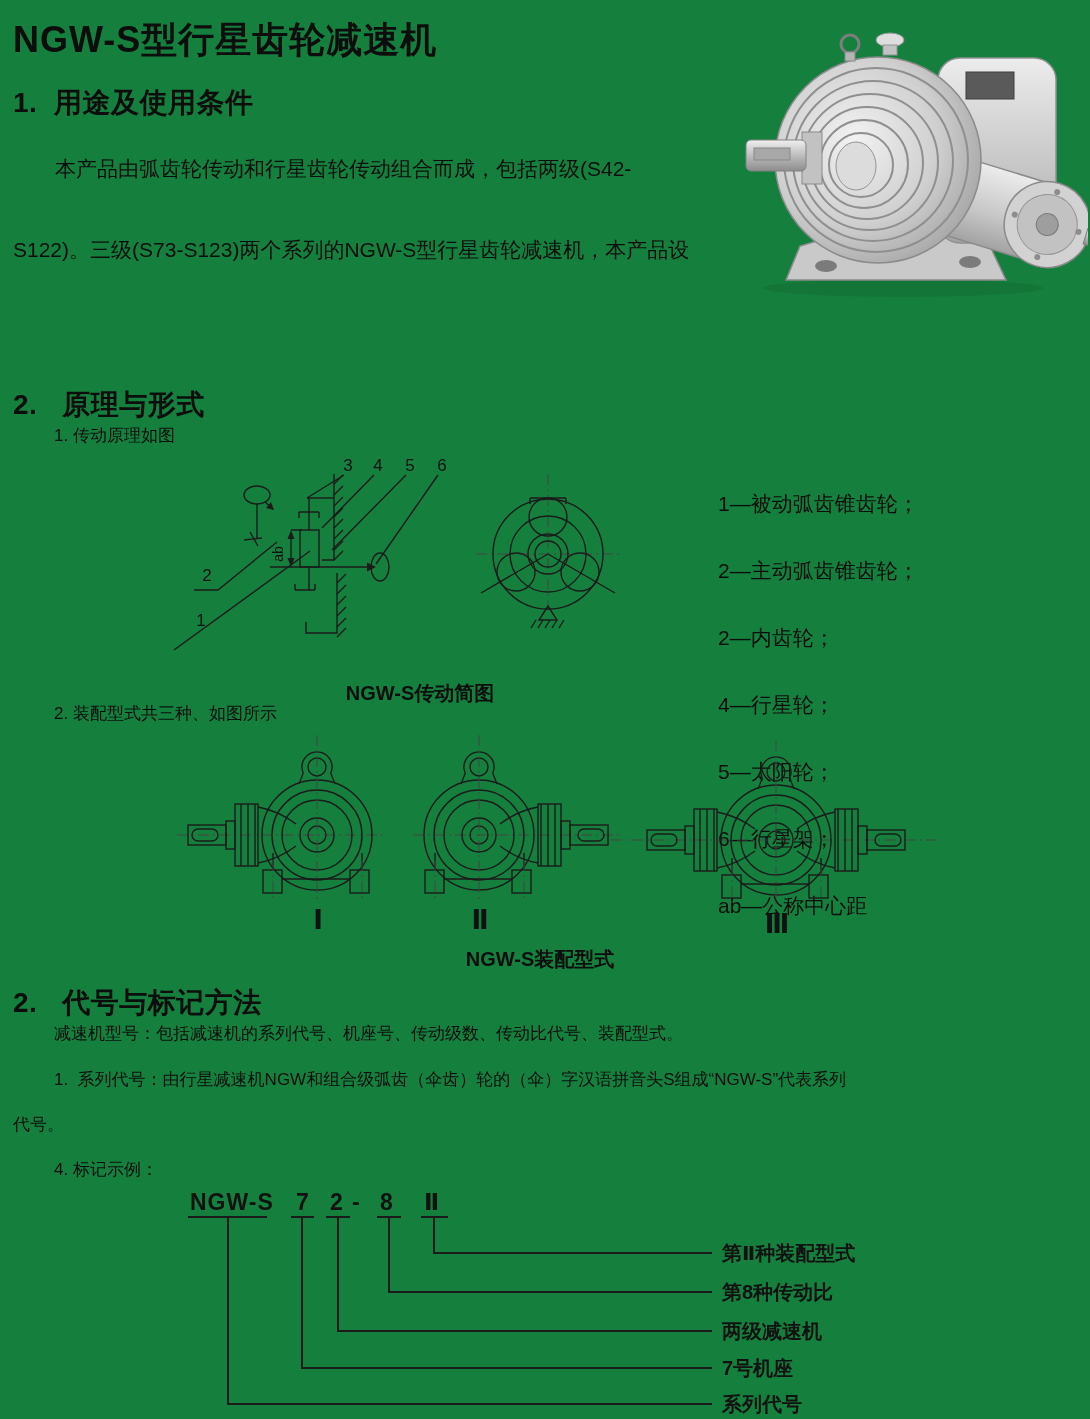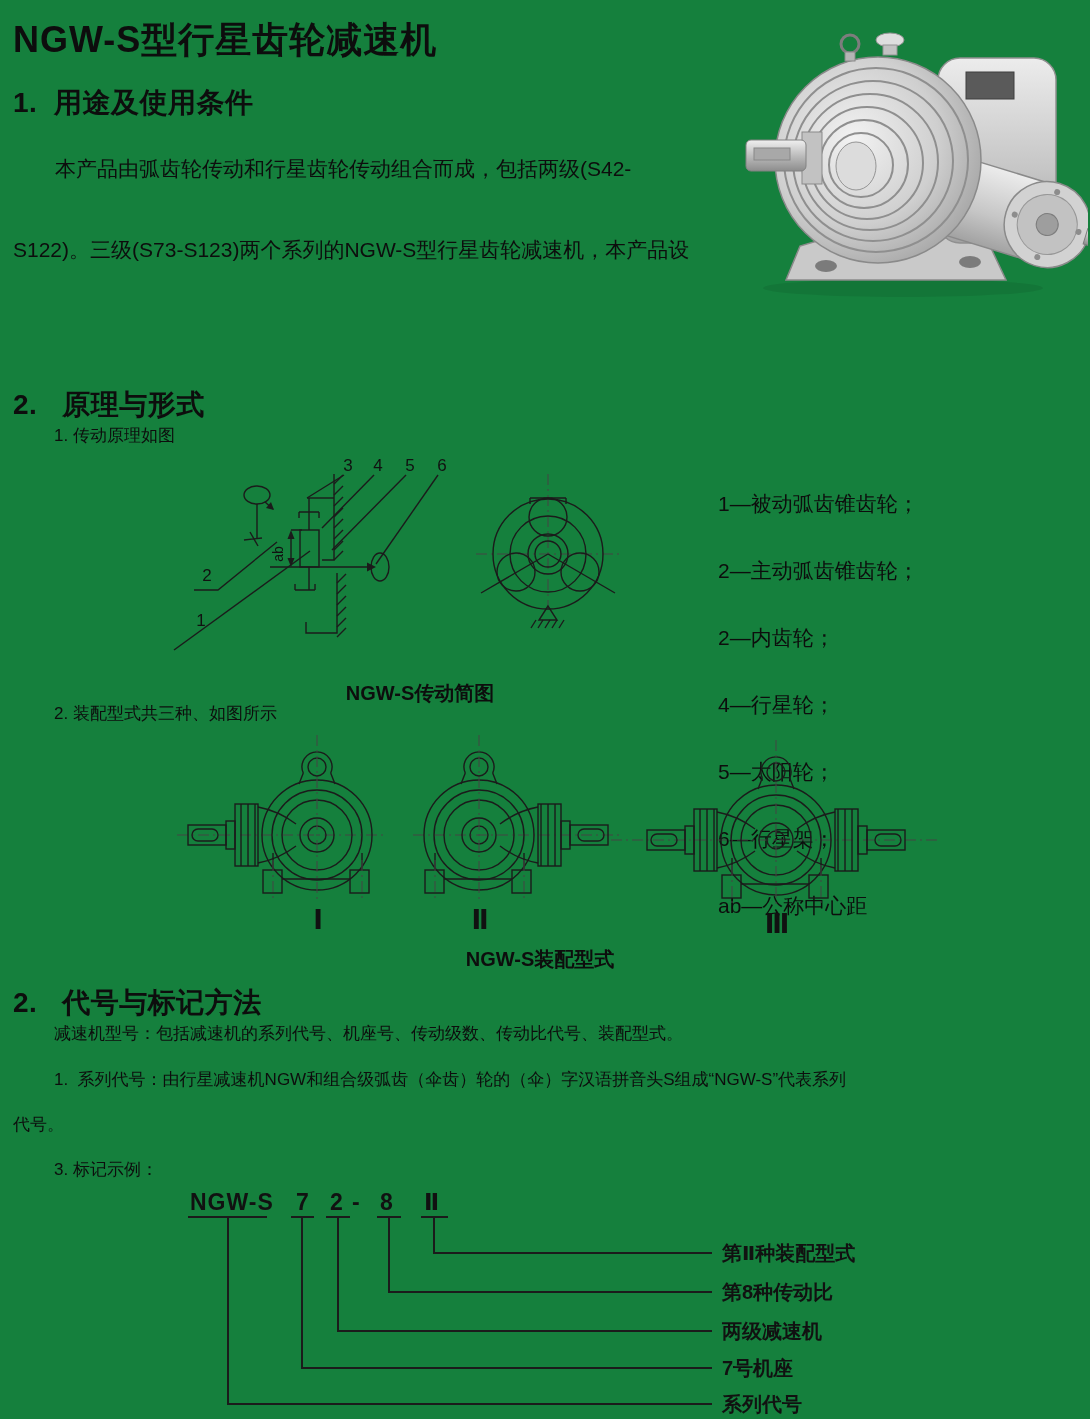--- a/index.html
+++ b/index.html
@@ -228,21 +228,21 @@
     <text x="178" y="194" font-size="26" font-weight="bold" text-anchor="middle">Ⅰ</text>
     <text x="340" y="194" font-size="26" font-weight="bold" text-anchor="middle">Ⅱ</text>
     <text x="637" y="198" font-size="26" font-weight="bold" text-anchor="middle">Ⅲ</text>
   </svg>
   <div class="abs caption" style="left:390px;top:938px;width:300px;margin-top:8px;">NGW-S装配型式</div>
 
   <div class="abs h2" style="left:13px;top:984px;">2.   代号与标记方法</div>
   <div class="abs body" style="left:54px;top:1022px;text-align:center;">减速机型号：包括减速机的系列代号、机座号、传动级数、传动比代号、装配型式。</div>
   <div class="abs body" style="left:54px;top:1068px;">1.  系列代号：由行星减速机NGW和组合级弧齿（伞齿）轮的（伞）字汉语拼音头S组成“NGW-S”代表系列</div>
   <div class="abs body" style="left:13px;top:1113px;">代号。</div>
-  <div class="abs body" style="left:54px;top:1158px;">3. 标记示例：</div>
+  <div class="abs body" style="left:54px;top:1158px;">4. 标记示例：</div>
 
   <svg class="abs" style="left:150px;top:1185px;" width="740" height="234" viewBox="0 0 740 234">
     <g font-size="23" font-weight="600">
       <text x="40" y="25" letter-spacing="1">NGW-S</text>
       <text x="146" y="25">7</text>
       <text x="180" y="25">2</text>
       <text x="202" y="25">-</text>
       <text x="230" y="25">8</text>
       <text x="274" y="25">Ⅱ</text>
     </g>

